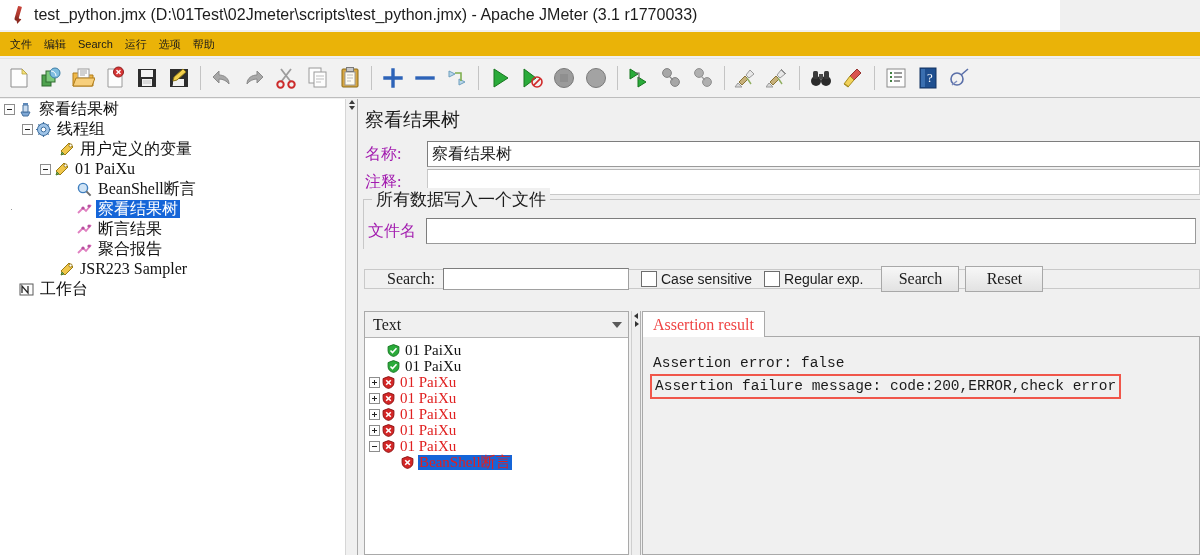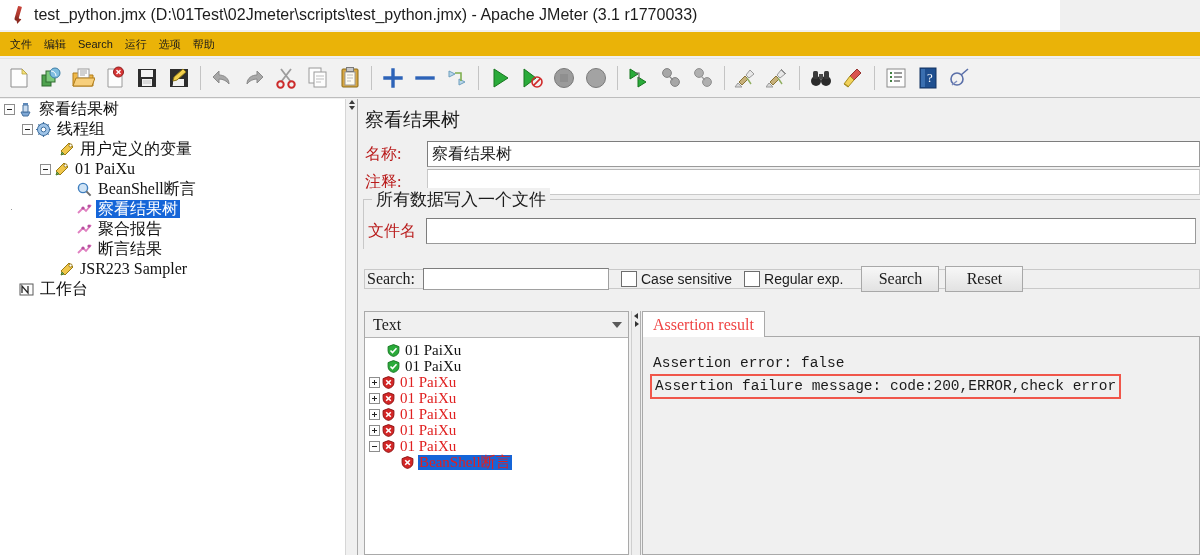--- a/index.html
+++ b/index.html
@@ -117,21 +117,21 @@
   .panel-title {
     position: absolute; left: 6px; top: 8px;
     font-size: 19px; color: #1b1b1b; white-space: nowrap;
     font-family: "Liberation Serif", serif;
   }
   .form-row {
     position: absolute; left: 6px; height: 26px; display: flex; align-items: stretch;
     font-size: 16px;
   }
   .form-row .flabel {
-    display: flex; align-items: center; padding-right: 4px; color: #b91c1c;
+    display: flex; align-items: center; padding-right: 4px; color: #a21caf;
     white-space: nowrap; font-family: "Liberation Serif", serif;
   }
   .txtinput {
     background: #ffffff; border: 1px solid #9a9a9a; border-top-color:#7d7d7d; border-left-color:#7d7d7d;
     font-size: 16px; font-family: "Liberation Serif", serif;
     color: #1b1b1b; padding: 1px 4px; outline: none; height: 100%;
   }
   .txtinput.plain { border: 1px solid #c9c9c9; border-top-color:#b9b9b9; }
 
   .groupbox {
@@ -142,21 +142,21 @@
     position: absolute; left: 8px; top: -12px; background: #f0f0f0; padding: 0 4px;
     font-size: 17px; color: #1b1b1b; white-space: nowrap;
     font-family: "Liberation Serif", serif;
   }
 
   
   .searchbar {
     position: absolute; left: 5px; top: 170px; width: 836px; height: 20px;
     background: #f0f0f0;
     border: 1px solid #c9c9c9;
-    display: flex; align-items: center; padding: 0 2px;
+    display: flex; align-items: center; padding: 0 22px;
   }
   .searchbar .sb-label {
     font-size: 16px; color: #1b1b1b; margin-right: 8px; white-space: nowrap;
     font-family: "Liberation Serif", serif;
   }
   .searchbar .sb-input {
     width: 186px; height: 22px; background: #ffffff;
     border: 1px solid #a0a0a0; border-top-color:#7d7d7d; border-left-color:#7d7d7d;
     margin-right: 12px; outline: none; font-size: 14px; padding: 0 3px;
     font-family: "Liberation Serif", serif;
@@ -571,32 +571,32 @@
     </div>
 
     <div class="tnode" style="padding-left:76px;">
       <div class="ticon">
         <svg width="17" height="17" viewBox="0 0 17 17">
           <path d="M2 12l5-5 3 3 5-6" fill="none" stroke="#e07fc0" stroke-width="1.8"></path>
           <circle cx="7" cy="7" r="1.6" fill="#b84f9f"></circle>
           <circle cx="13" cy="5" r="1.6" fill="#b84f9f"></circle>
         </svg>
       </div>
-      <div class="lbl">聚合报告</div>
+      <div class="lbl">断言结果</div>
     </div>
 
     <div class="tnode" style="padding-left:76px;">
       <div class="ticon">
         <svg width="17" height="17" viewBox="0 0 17 17">
           <path d="M2 12l5-5 3 3 5-6" fill="none" stroke="#e07fc0" stroke-width="1.8"></path>
           <circle cx="7" cy="7" r="1.6" fill="#b84f9f"></circle>
           <circle cx="13" cy="5" r="1.6" fill="#b84f9f"></circle>
         </svg>
       </div>
-      <div class="lbl">断言结果</div>
+      <div class="lbl">聚合报告</div>
     </div>
 
     <div class="tnode" style="padding-left:58px;">
       <div class="ticon">
         <svg width="17" height="17" viewBox="0 0 17 17">
           <path d="M11 2l4 4-8 8-4-4z" fill="#f0c64a" stroke="#9a7b15"></path>
           <path d="M3 14l1-3 2 2z" fill="#7fae4f" stroke="#4d7a2a"></path>
           <circle cx="12.5" cy="4.5" r="1.6" fill="#ffffff" stroke="#9a7b15"></circle>
         </svg>
       </div>

